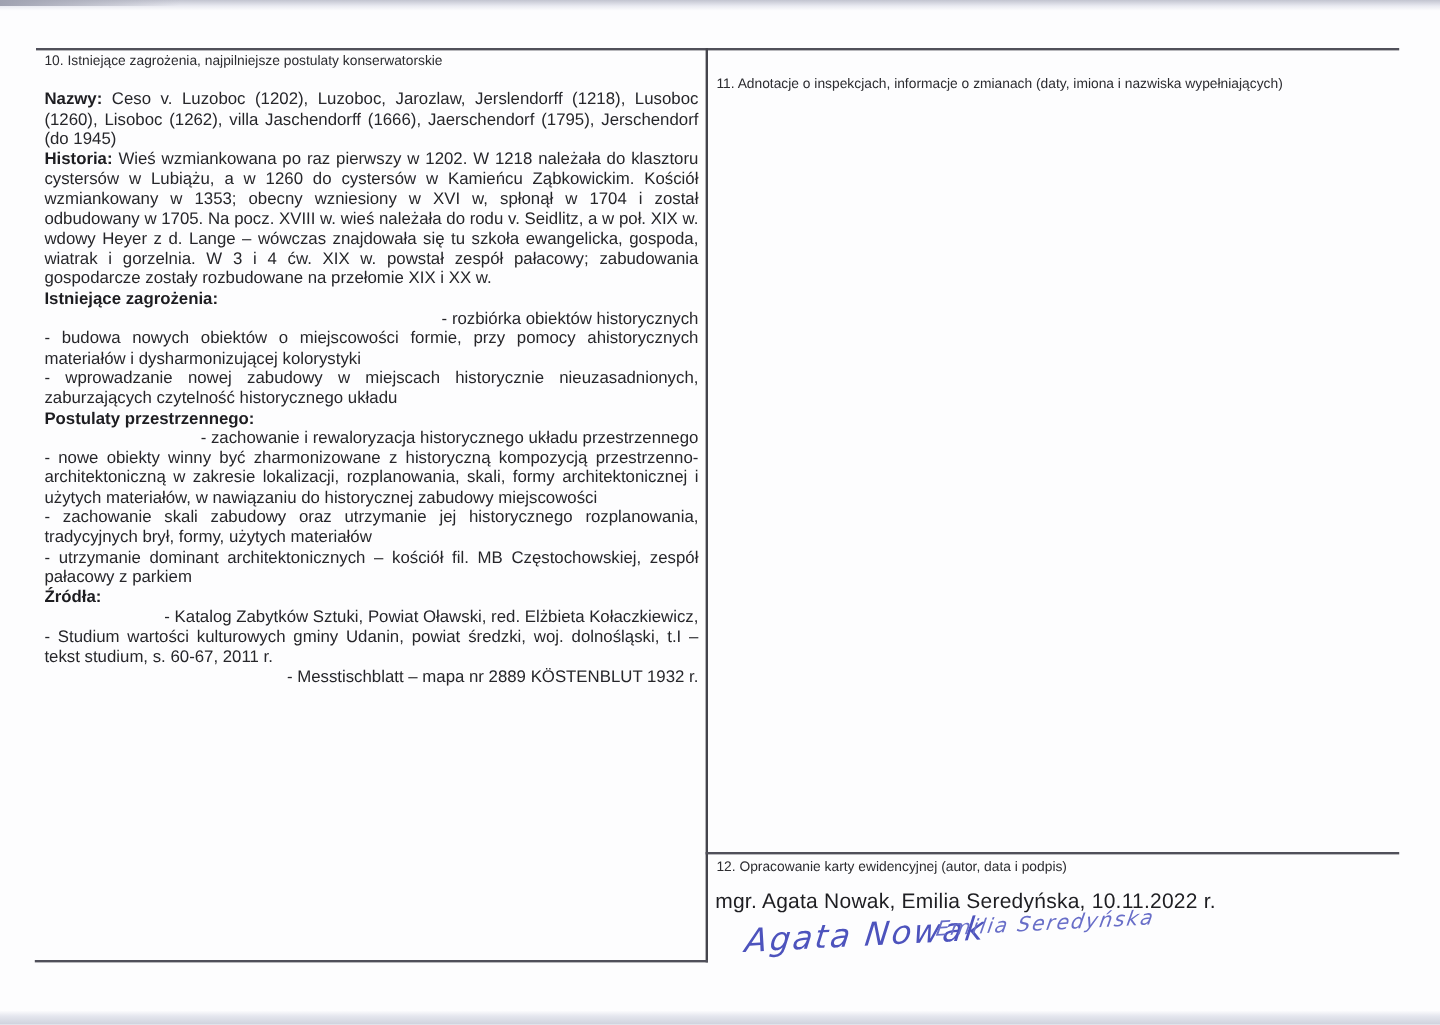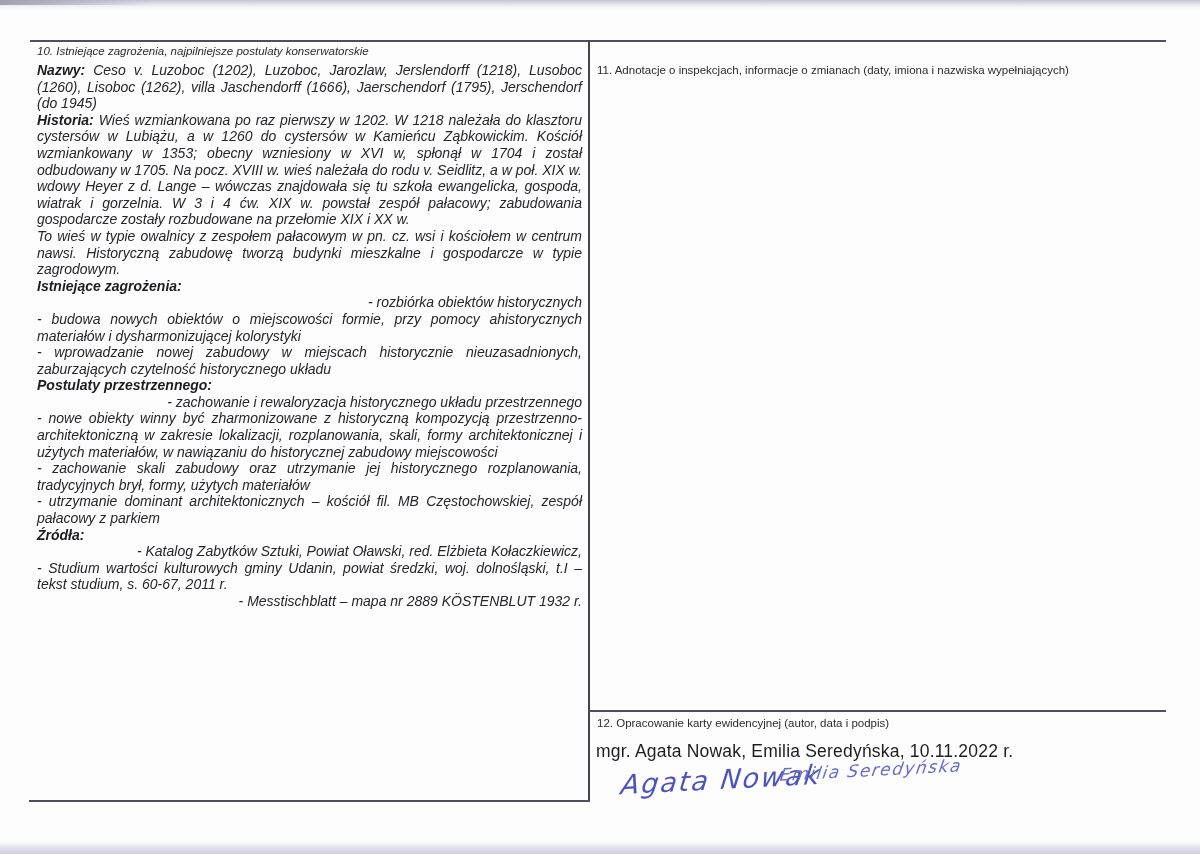--- a/index.html
+++ b/index.html
@@ -22,22 +22,22 @@
     background:linear-gradient(0deg,#ced1dc 0%,#e4e6ee 60%,#fdfdfe 100%);
   }
   .rule{position:absolute;background:#50505a;}
   .rule-top{left:30px;top:40px;width:1136px;height:2px;}
   .rule-divider{left:588px;top:40px;width:2px;height:762px;background:#44444c;}
   .rule-left-bottom{left:29px;top:800px;width:561px;height:2px;}
   .rule-s12{left:588px;top:710px;width:578px;height:2px;}
 
   .field-label{font-size:11.5px;line-height:13px;color:#2c2c30;}
 
-  .col-left{position:absolute;left:37px;top:45px;width:545px;font-style:italic;}
-  .col-left .body{margin-top:4px;font-size:14px;line-height:16.6px;text-align:justify;}
+  .col-left{position:absolute;left:37px;top:45px;width:545px;}
+  .col-left .body{margin-top:16px;font-size:14px;line-height:16.6px;text-align:justify;}
   .body p{margin:0;padding:0;}
   .body p.left{text-align:right;}
   .body b{font-weight:bold;color:#1d1d21;}
 
   .s11-label{position:absolute;left:597px;top:64px;}
   .s12-label{position:absolute;left:597px;top:717px;}
 
   .authors-line{
     position:absolute;left:596px;top:740px;
     font-size:17.5px;line-height:22px;color:#1e1e22;letter-spacing:0.2px;
@@ -69,21 +69,20 @@
   <div class="rule rule-top"></div>
   <div class="rule rule-divider"></div>
   <div class="rule rule-left-bottom"></div>
   <div class="rule rule-s12"></div>
 
   <div class="col-left">
     <div class="field-label">10. Istniejące zagrożenia, najpilniejsze postulaty konserwatorskie</div>
     <div class="body">
       <p><b>Nazwy:</b><span> Ceso v. Luzoboc (1202), Luzoboc, Jarozlaw, Jerslendorff (1218), Lusoboc (1260), Lisoboc (1262), villa Jaschendorff (1666), Jaerschendorf (1795), Jerschendorf (do 1945)</span></p>
       <p><b>Historia:</b><span> Wieś wzmiankowana po raz pierwszy w 1202. W 1218 należała do klasztoru cystersów w Lubiążu, a w 1260 do cystersów w Kamieńcu Ząbkowickim. Kościół wzmiankowany w 1353; obecny wzniesiony w XVI w, spłonął w 1704 i został odbudowany w 1705. Na pocz. XVIII w. wieś należała do rodu v. Seidlitz, a w poł. XIX w. wdowy Heyer z d. Lange – wówczas znajdowała się tu szkoła ewangelicka, gospoda, wiatrak i gorzelnia. W 3 i 4 ćw. XIX w. powstał zespół pałacowy; zabudowania gospodarcze zostały rozbudowane na przełomie XIX i XX w.</span></p>
-      <p>To wieś w typie owalnicy z zespołem pałacowym w pn. cz. wsi i kościołem w centrum nawsi. Historyczną zabudowę tworzą budynki mieszkalne i gospodarcze w typie zagrodowym.</p>
       <p><b>Istniejące zagrożenia:</b></p>
       <p class="left">- rozbiórka obiektów historycznych</p>
       <p>- budowa nowych obiektów o miejscowości formie, przy pomocy ahistorycznych materiałów i dysharmonizującej kolorystyki</p>
       <p>- wprowadzanie nowej zabudowy w miejscach historycznie nieuzasadnionych, zaburzających czytelność historycznego układu</p>
       <p><b>Postulaty przestrzennego:</b></p>
       <p class="left">- zachowanie i rewaloryzacja historycznego układu przestrzennego</p>
       <p>- nowe obiekty winny być zharmonizowane z historyczną kompozycją przestrzenno-architektoniczną w zakresie lokalizacji, rozplanowania, skali, formy architektonicznej i użytych materiałów, w nawiązaniu do historycznej zabudowy miejscowości</p>
       <p>- zachowanie skali zabudowy oraz utrzymanie jej historycznego rozplanowania, tradycyjnych brył, formy, użytych materiałów</p>
       <p>- utrzymanie dominant architektonicznych – kościół fil. MB Częstochowskiej, zespół pałacowy z parkiem</p>
       <p><b>Źródła:</b></p>

